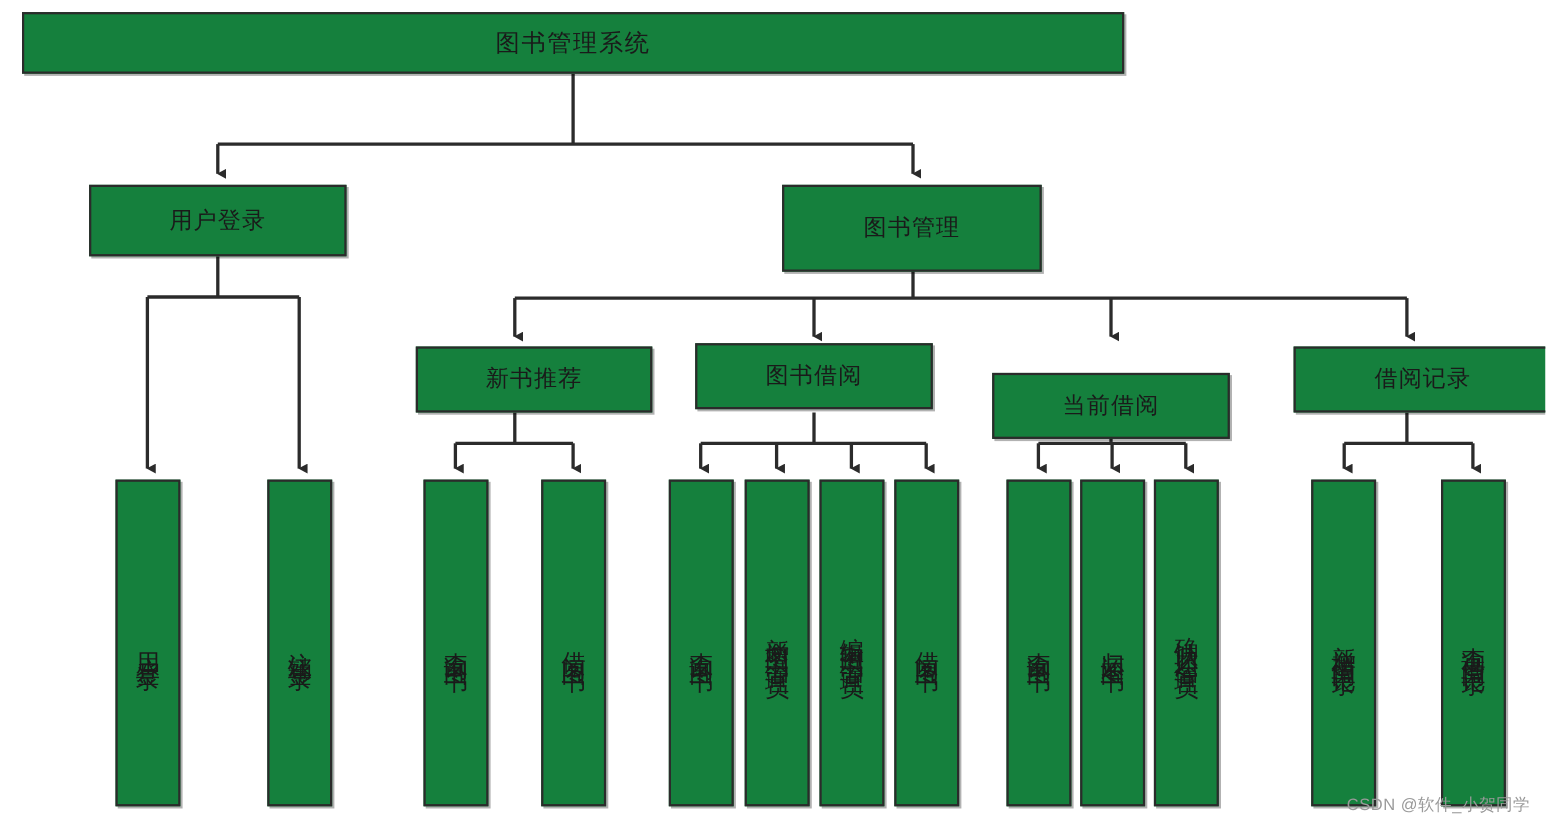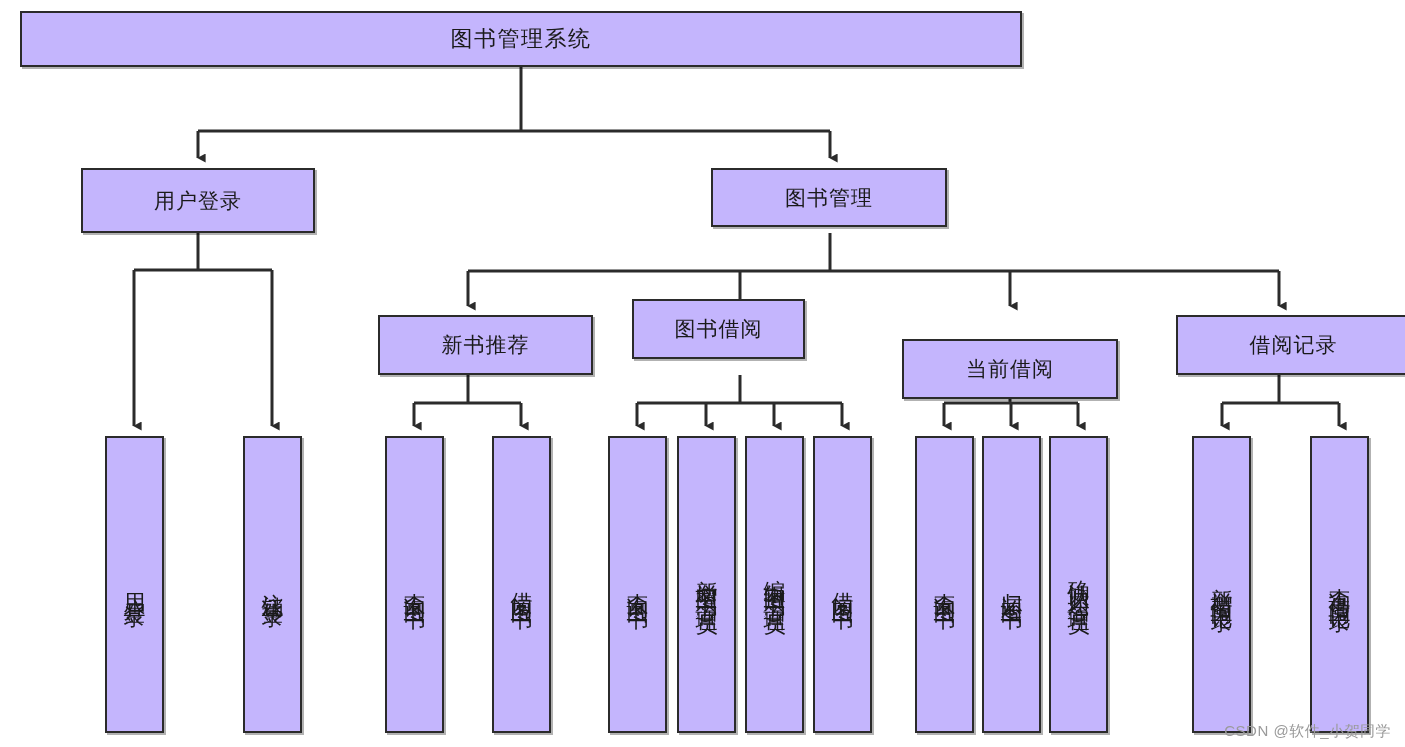--- a/index.html
+++ b/index.html
@@ -22,21 +22,21 @@
     position: absolute;
     left: 0;
     top: 0;
     width: 1405px;
     height: 747px;
     pointer-events: none;
   }
   .node {
     position: absolute;
     box-sizing: border-box;
-    background: #c4b5fd;
+    background: #15803d;
     border: 2px solid #2b2b2b;
     box-shadow: 2px 2px 0 rgba(0,0,0,0.30);
     display: flex;
     align-items: center;
     justify-content: center;
     color: #1a1a1a;
     z-index: 2;
   }
   .node-label {
     display: block;
@@ -134,28 +134,28 @@
     </g>
   </svg>
 
   <div class="node horiz root" style="left:20px; top:11px; width:1002px; height:56px;">
     <span class="node-label">图书管理系统</span>
   </div>
 
   <div class="node horiz" style="left:81px; top:168px; width:234px; height:65px;">
     <span class="node-label">用户登录</span>
   </div>
-  <div class="node horiz" style="left:711px; top:168px; width:236px; height:59px;">
+  <div class="node horiz" style="left:711px; top:168px; width:236px; height:79px;">
     <span class="node-label">图书管理</span>
   </div>
 
   <div class="node horiz" style="left:362px; top:315px; width:215px; height:60px;margin-left:16px;">
     <span class="node-label">新书推荐</span>
   </div>
-  <div class="node horiz" style="left:632px; top:299px; width:173px; height:60px;">
+  <div class="node horiz" style="left:632px; top:312px; width:216px; height:60px;">
     <span class="node-label">图书借阅</span>
   </div>
   <div class="node horiz" style="left:902px; top:315px; width:216px; height:60px;margin-top:24px;">
     <span class="node-label">当前借阅</span>
   </div>
   <div class="node horiz" style="left:1176px; top:315px; width:235px; height:60px;">
     <span class="node-label">借阅记录</span>
   </div>
 
   <div class="node vert" style="left:105px; top:436px; width:59px; height:297px;">

